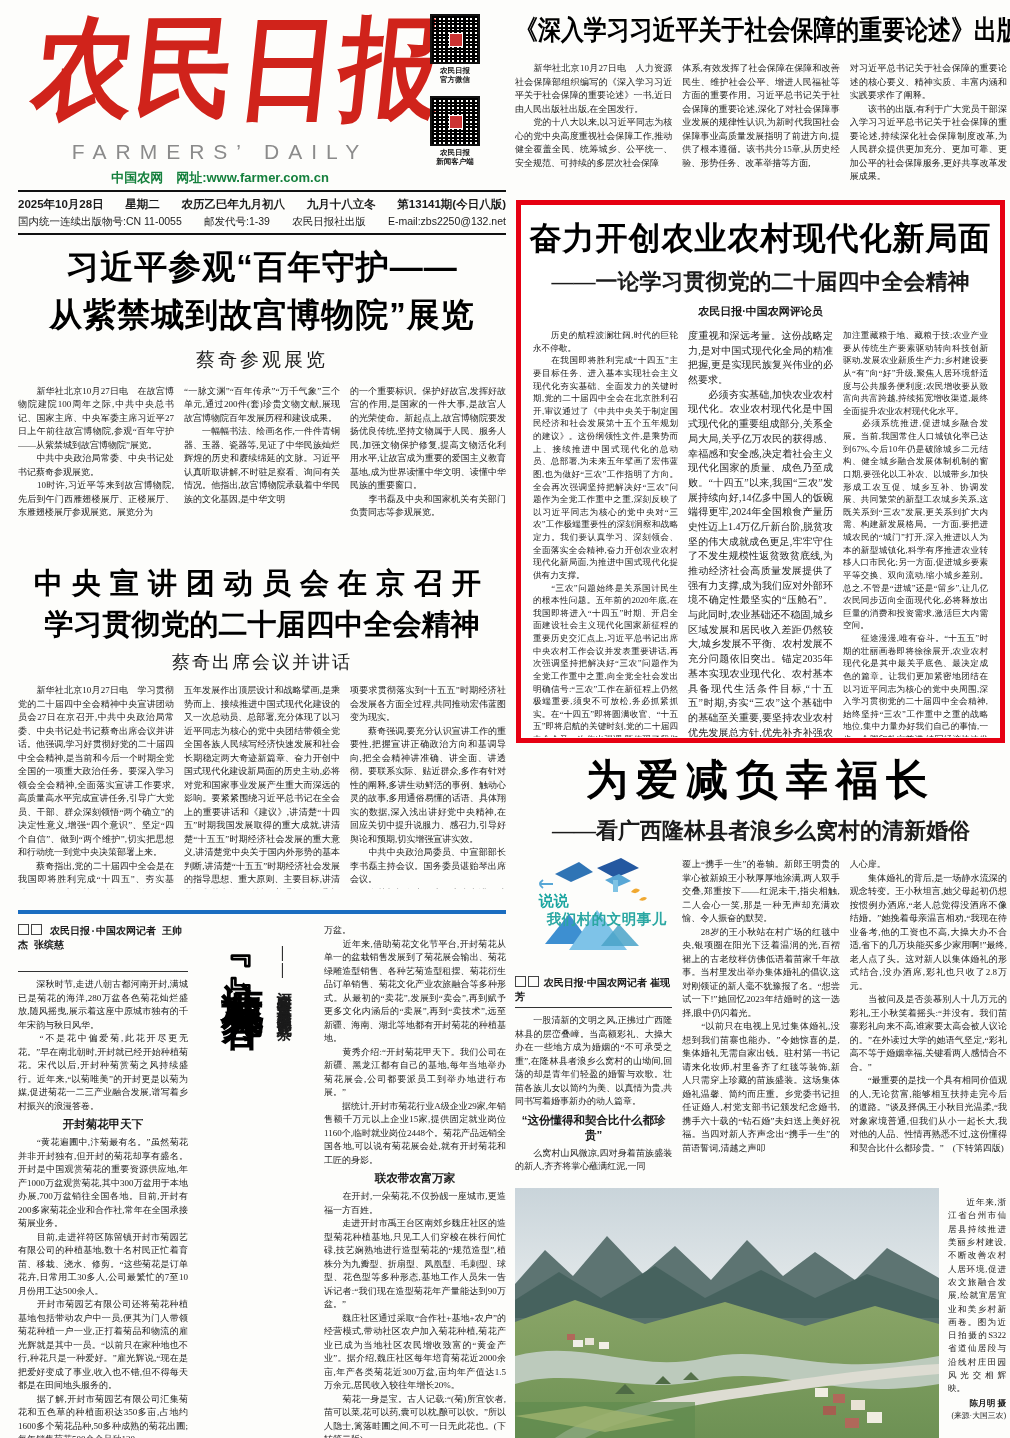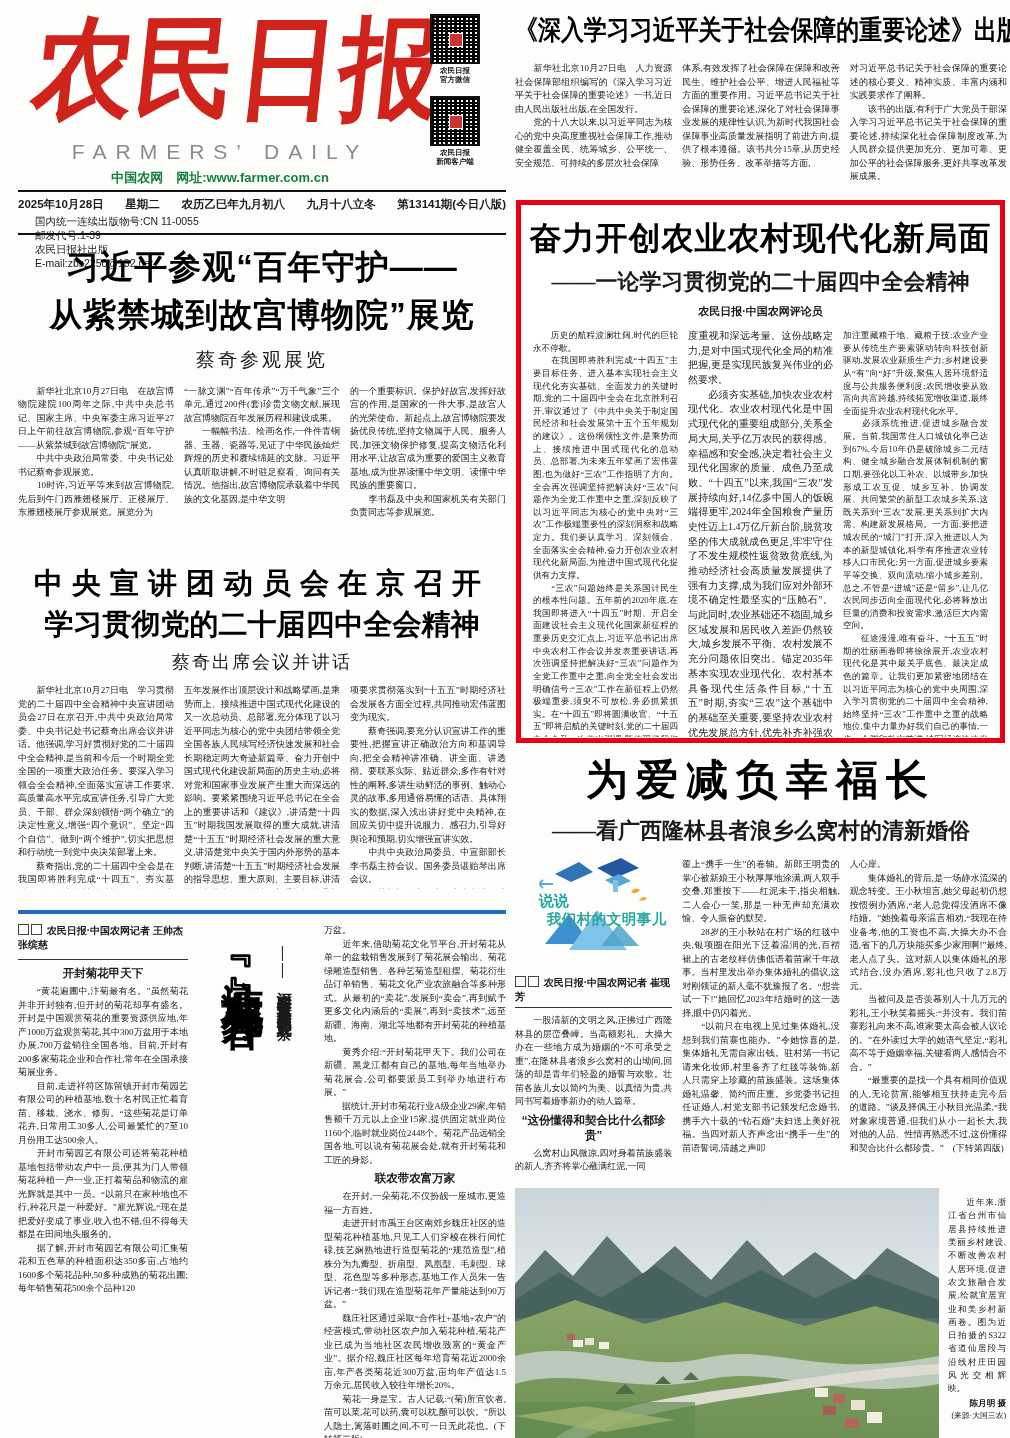--- a/index.html
+++ b/index.html
@@ -64,21 +64,21 @@
 新闻客户端</div>
   </div>
   <div class="abs rule" style="left:18px;top:190px;width:488px;height:2px;"></div>
   <div class="abs daterow" style="left:18px;top:197px;width:488px;">
     <span>2025年10月28日</span>
     <span>星期二</span>
     <span>农历乙巳年九月初八</span>
     <span>九月十八立冬</span>
     <span>第13141期(今日八版)</span>
   </div>
-  <div class="abs pubrow" style="left:35px;top:215px;width:488px;flex-direction:column;">
+  <div class="abs pubrow" style="left:18px;top:215px;width:488px;">
     <span>国内统一连续出版物号:CN 11-0055</span>
     <span>邮发代号:1-39</span>
     <span>农民日报社出版</span>
     <span>E-mail:zbs2250@132.net</span>
   </div>
 
   <div class="abs" style="left:515px;top:12px;width:492px;">
     <div class="h-big serif squish" style="font-size:27px;">《深入学习习近平关于社会保障的重要论述》出版发行</div>
     <div class="cols" style="margin-top:14px;height:132px;">
       <div class="col bodytxt">　　新华社北京10月27日电　人力资源社会保障部组织编写的《深入学习习近平关于社会保障的重要论述》一书,近日由人民出版社出版,在全国发行。
@@ -122,24 +122,26 @@
 　　中共中央政治局委员、中宣部部长李书磊主持会议。国务委员谌贻琴出席会议。
 　　有关部门负责同志、中央宣讲团成员、中央宣传文化单位主要负责同志等参加会议。</div>
     </div>
   </div>
 
   <div class="abs" style="left:18px;top:910px;width:488px;height:4px;background:#1a6dc0;"></div>
 
   <div class="abs" style="left:18px;top:924px;width:488px;height:514px;overflow:hidden;">
     <div style="display:flex;gap:9px;height:100%;">
       <div style="width:170px;overflow:hidden;">
-        <div class="byline" style="border-bottom:1px solid #333;padding-bottom:7px;margin-bottom:6px;">
+        <div class="byline" style="border-bottom:1px solid #333;padding-bottom:19px;margin-bottom:6px;font-family:Liberation Mono, monospace;">
           <span class="byline-squares"></span><span class="byline-squares"></span>
           <span>农民日报·中国农网记者 王帅杰 张缤慈</span>
         </div>
+        <div class="bodytxt">　　深秋时节,走进八朝古都河南开封,满城已是菊花的海洋,280万盆各色菊花灿烂盛放,随风摇曳,展示着这座中原城市独有的千年宋韵与秋日风华。
+　　“不是花中偏爱菊,此花开尽更无花。”早在南北朝时,开封就已经开始种植菊花。宋代以后,开封种菊赏菊之风持续盛行。近年来,“以菊唯美”的开封更是以菊为媒,促进菊花一二三产业融合发展,谱写着乡村振兴的浪漫答卷。</div>
         <div class="subhead-inline">开封菊花甲天下</div>
         <div class="bodytxt">　　“黄花遍圃中,汴菊最有名。”虽然菊花并非开封独有,但开封的菊花却享有盛名。开封是中国观赏菊花的重要资源供应地,年产1000万盆观赏菊花,其中300万盆用于本地办展,700万盆销往全国各地。目前,开封有200多家菊花企业和合作社,常年在全国承接菊展业务。
 　　目前,走进祥符区陈留镇开封市菊园艺有限公司的种植基地,数十名村民正忙着育苗、移栽、浇水、修剪。“这些菊花是订单花卉,日常用工30多人,公司最繁忙的7至10月份用工达500余人。
 　　开封市菊园艺有限公司还将菊花种植基地包括带动农户中一员,便其为门人带领菊花种植一户一业,正打着菊品和物流的雇光辉就是其中一员。“以前只在家种地也不行,种花只是一种爱好。”雇光辉说,“现在是把爱好变成了事业,收入也不错,但不得每天都是在田间地头服务的。
 　　据了解,开封市菊园艺有限公司汇集菊花和五色草的种植面积达350多亩,占地约1600多个菊花品种,50多种成熟的菊花出圃;每年销售菊花500余个品种120</div>
       </div>
       <div style="width:118px;display:flex;justify-content:center;gap:10px;padding-top:18px;">
         <div class="vert h-big serif" style="font-size:42px;line-height:1.08;letter-spacing:4px;">『汴』地黄花分外香</div>
         <div class="vert serif" style="font-size:15px;font-weight:bold;letter-spacing:2px;padding-top:4px;">——河南省开封市高质量发展菊花产业观察</div>
       </div>

